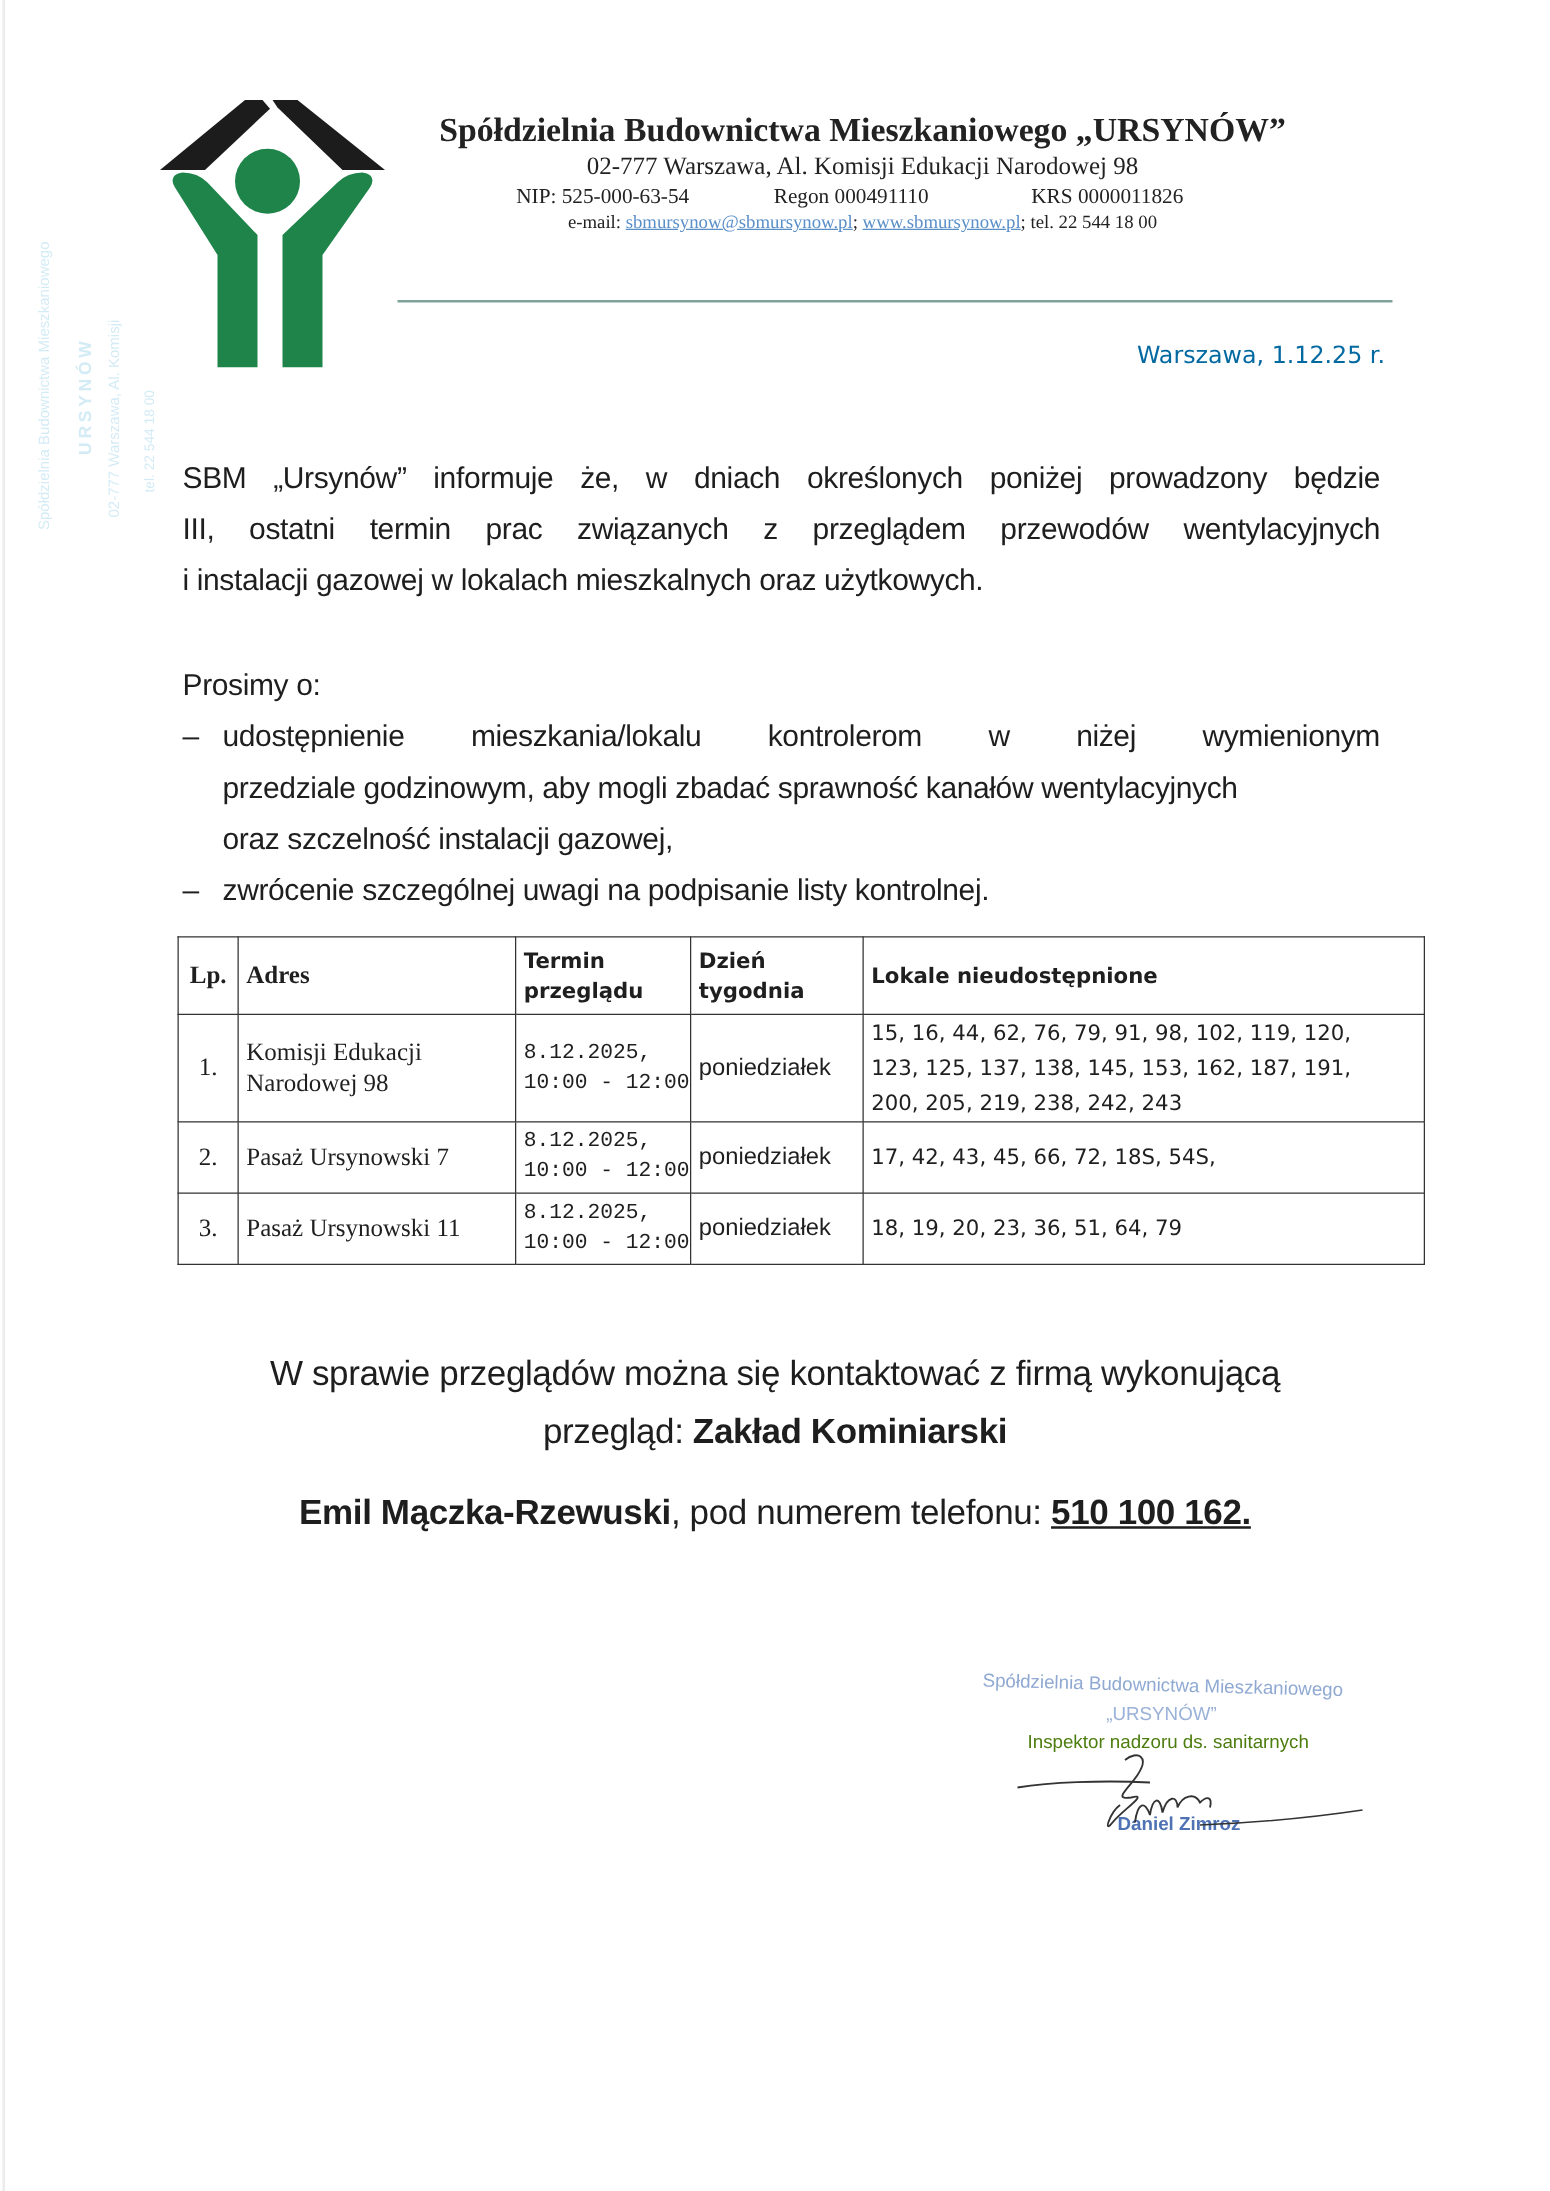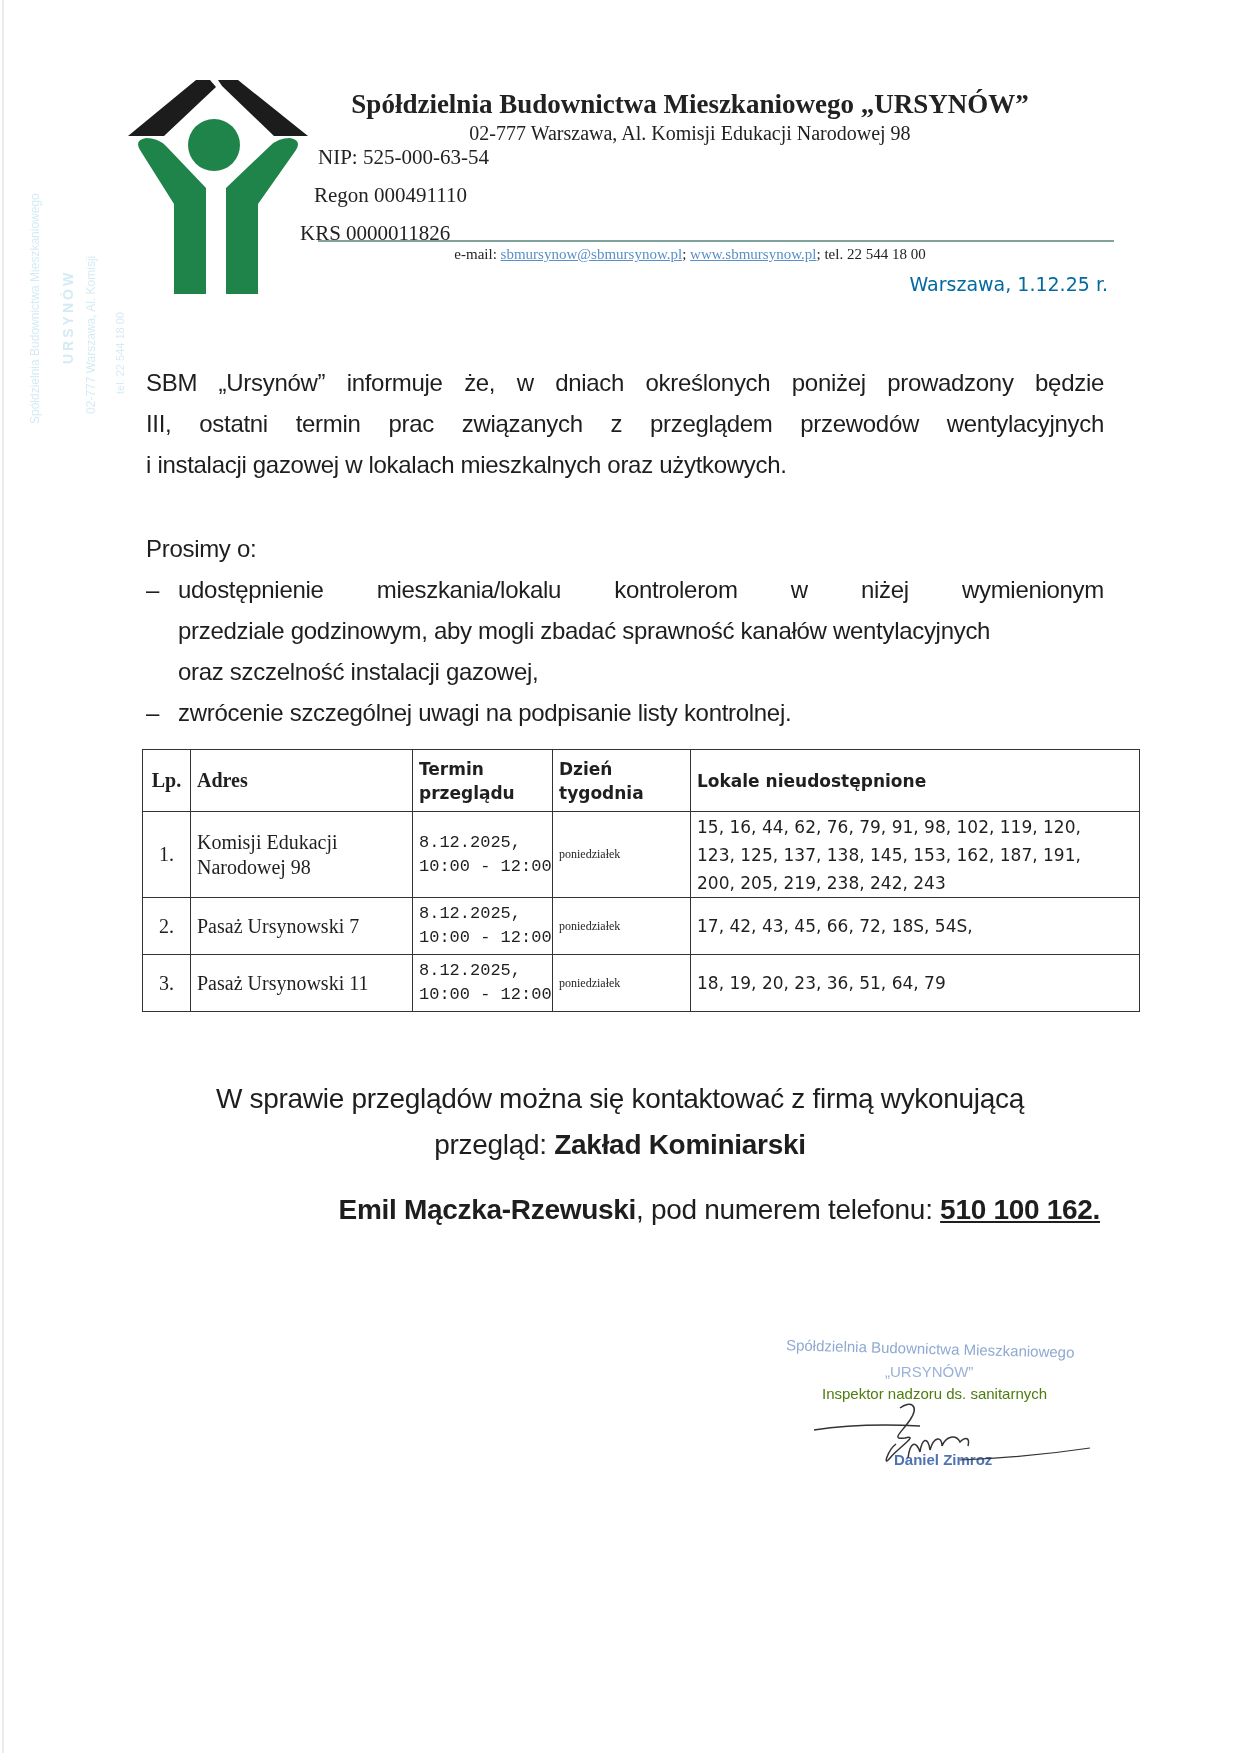--- a/index.html
+++ b/index.html
@@ -18,21 +18,21 @@
     .stamp-line.l4 { left: 92px; font-size: 11px; top: 30px; height: 260px; }
 
     
     .logo { position: absolute; left: 128px; top: 80px; width: 180px; height: 214px; }
 
     
     .letterhead { position: absolute; left: 300px; top: 88px; width: 780px; text-align: center;
       font-family: "Liberation Serif", serif; color: #222; }
     .lh-title { font-size: 27px; font-weight: bold; line-height: 32px; }
     .lh-address { font-size: 20px; line-height: 25px; margin-top: 1px; }
-    .lh-ids { font-size: 21px; line-height: 22px; display: flex; justify-content: center; gap: 16px; flex-direction: column; }
+    .lh-ids { font-size: 17px; line-height: 22px; display: flex; justify-content: center; gap: 0; }
     .lh-ids span { display: inline-block; }
     .lh-ids .nip { width: 210px; text-align: left; padding-left: 18px; }
     .lh-ids .regon { width: 220px; text-align: left; padding-left: 14px; }
     .lh-ids .krs { width: 160px; text-align: left; }
     .lh-contact { font-size: 15px; line-height: 20px; }
     .lh-contact a { color: #5a8fc8; text-decoration: underline; }
     .header-rule { position: absolute; left: 318px; top: 240px; width: 796px; height: 2px; background: #7fa39a; }
 
     .date { position: absolute; right: 132px; top: 273px; font-size: 19px; font-family: "DejaVu Sans", sans-serif; color: #0369a1; }
 
@@ -52,29 +52,29 @@
     
     .tbl { position: absolute; left: 142px; top: 749px; width: 998px; border-collapse: collapse; border: 1px solid #15803d; }
     .tbl th, .tbl td { border: 1.5px solid #333; vertical-align: middle; }
     .tbl th { height: 62px; font-weight: bold; text-align: left; }
     .tbl .c-lp { width: 48px; text-align: center; font-family: "Liberation Serif", serif; font-size: 20px; }
     .tbl th.c-lp { font-family: "Liberation Serif", serif; font-size: 20px; }
     .tbl .c-addr { width: 222px; padding-left: 6px; font-family: "Liberation Serif", serif; font-size: 20px; line-height: 25px; }
     .tbl th.c-addr { font-family: "Liberation Serif", serif; font-size: 20px; }
     .tbl .c-term { width: 140px; padding-left: 6px; font-family: Liberation Mono, monospace; font-size: 17px; line-height: 24px; }
     .tbl th.c-term, .tbl th.c-day, .tbl th.c-loc { font-family: "DejaVu Sans", sans-serif; font-size: 17px; line-height: 24px; }
-    .tbl .c-day { width: 138px; padding-left: 6px; font-family: Liberation Serif, serif; font-size: 12px; }
+    .tbl .c-day { width: 138px; padding-left: 6px; font-family: Liberation Sans, sans-serif; font-size: 19px; }
     .tbl .c-loc { padding-left: 6px; padding-right: 4px; font-family: "DejaVu Sans", sans-serif; font-size: 17px; line-height: 28px; }
     .tbl tr.r1 td { height: 86px; }
     .tbl tr.r2 td, .tbl tr.r3 td { height: 57px; }
 
     
     .contact { position: absolute; left: 140px; top: 1076px; width: 960px; text-align: center; color: #1e1e1e; font-size: 28px; letter-spacing: -0.3px; }
     .contact .p1 { line-height: 46px; }
-    .contact .p2 { margin-top: 22px; line-height: 40px; text-align: right; }
+    .contact .p2 { margin-top: 22px; line-height: 40px; }
     .contact b { font-weight: bold; }
     .contact .phone { text-decoration: underline; font-weight: bold; }
 
     
     .sig { position: absolute; left: 770px; top: 1330px; width: 370px; height: 160px; font-family: "Liberation Sans", sans-serif; color: #7a96c4; }
     .sig-l1 { position: absolute; left: 16px; top: 10px; font-size: 15px; color: #8fa9d2; transform: rotate(1.5deg); }
     .sig-l2 { position: absolute; left: 115px; top: 33px; font-size: 15px; color: #9ab1d8; }
     .sig-l3 { position: absolute; left: 52px; top: 55px; font-size: 15px; color: #4d7c0f; }
     .sig-name { position: absolute; left: 124px; top: 121px; font-size: 15px; font-weight: bold; color: #4e72b3; }
     .sig svg { position: absolute; left: 0; top: 0; }

